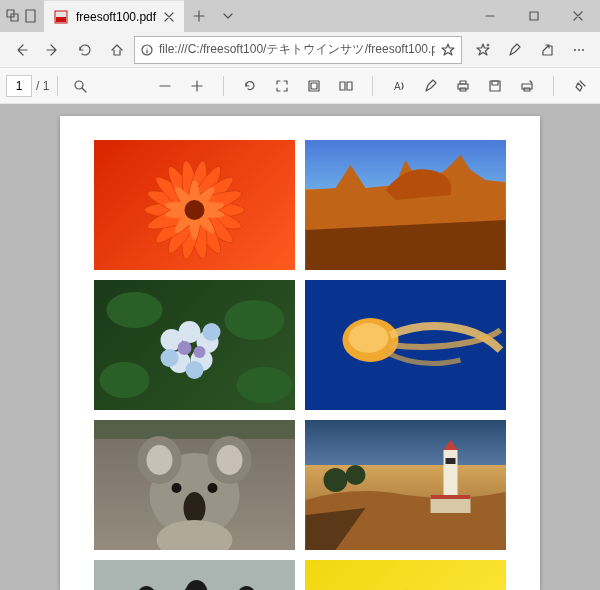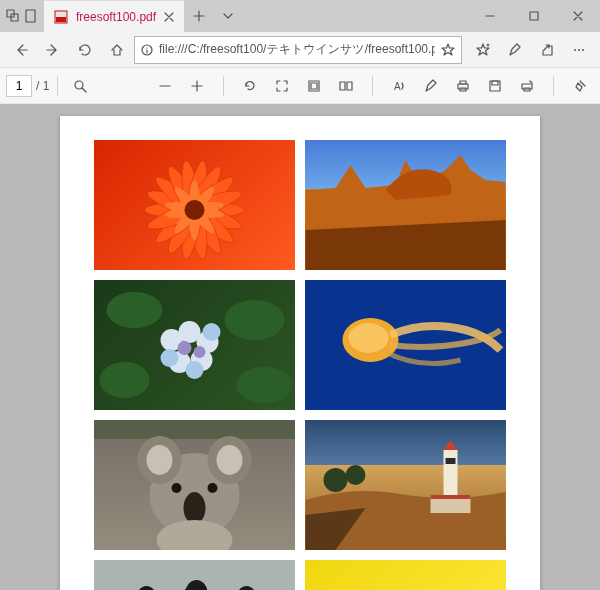--- a/index.html
+++ b/index.html
@@ -4,21 +4,21 @@
 <style>
 * { margin: 0; padding: 0; box-sizing: border-box; font-family: 'Segoe UI', sans-serif; }
 html, body { width: 600px; height: 590px; overflow: hidden; background: #fff; }
 
 .titlebar { height: 32px; background: #cdcdcd; display: flex; align-items: stretch; }
 .sys-icons { display: flex; align-items: center; padding: 0 6px; gap: 4px; }
 .sys-icons svg { width: 14px; height: 14px; }
 .tabs-row { display: flex; align-items: stretch; flex: 1; }
 .tab { height: 32px; background: #f3f3f3; display: flex; align-items: center; padding: 0 10px; gap: 8px; min-width: 140px; border-top: 1px solid #ddd; }
 .tab .fav { width: 14px; height: 14px; }
-.tab .title { font-size: 12px; color: #be185d; }
+.tab .title { font-size: 12px; color: #000000; }
 .tab .close { margin-left: auto; }
 .newtab-btn { width: 30px; display: flex; align-items: center; justify-content: center; }
 .down-btn { width: 28px; display: flex; align-items: center; justify-content: center; }
 .win-controls { display: flex; margin-left: auto; }
 .win-btn { width: 44px; display: flex; align-items: center; justify-content: center; }
 
 .navbar { height: 36px; background: #f3f3f3; display: flex; align-items: center; padding: 0 6px; gap: 2px; border-bottom: 1px solid #e0e0e0; }
 .nav-btn { width: 30px; height: 30px; display: flex; align-items: center; justify-content: center; border-radius: 2px; }
 .addr-wrap { flex: 1; height: 28px; background: #fff; border: 1px solid #b5b5b5; display: flex; align-items: center; padding: 0 6px; gap: 6px; }
 .addr { font-size: 12px; color: #555; flex: 1; border: none; outline: none; }

